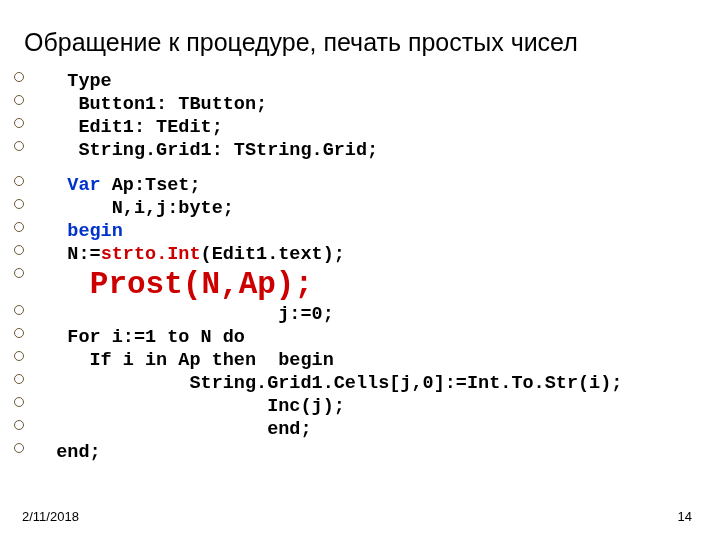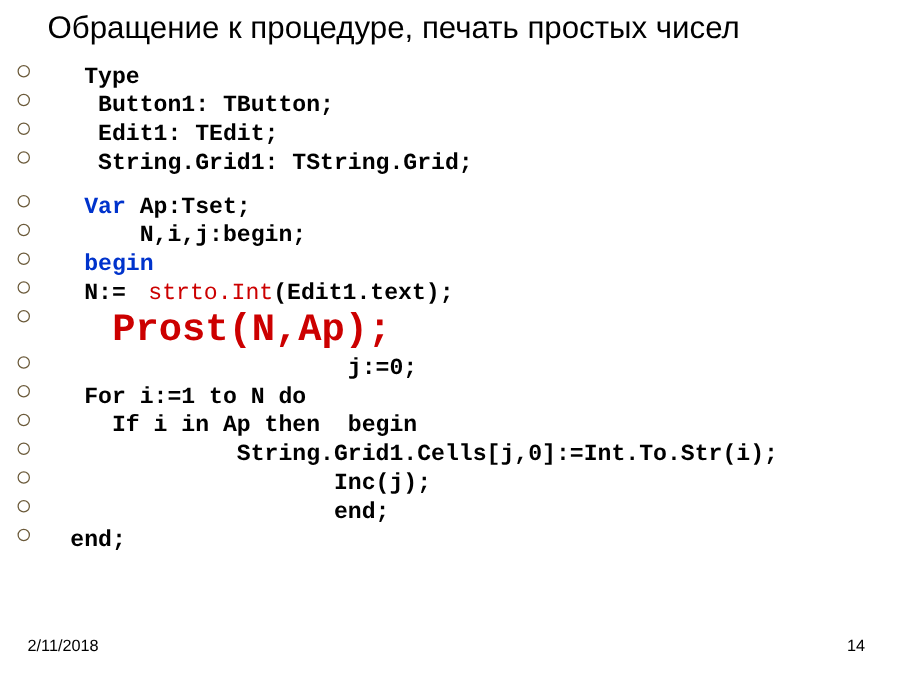--- a/index.html
+++ b/index.html
@@ -7,23 +7,22 @@
     width: 720px;
     height: 540px;
     background: #fff;
     font-family: Arial, sans-serif;
     position: relative;
     overflow: hidden;
   }
   .title {
     font-size: 25px;
     color: #000;
-    padding: 8px 20px 10px 24px;
+    padding: 28px 20px 10px 24px;
     font-weight: normal;
-    margin-left: 14px;
   }
   .code-area {
     padding: 4px 0 0 14px;
   }
   .line {
     display: flex;
     align-items: flex-start;
     margin-bottom: 2px;
   }
   .bullet {
@@ -36,21 +35,21 @@
     margin-top: 1px;
   }
   .code {
     font-family: "Courier New", monospace;
     font-weight: bold;
     font-size: 18.5px;
     white-space: pre;
     color: #000;
   }
   .kw-blue { color: #0033cc; font-weight: bold; }
-  .kw-red  { color: #cc0000; font-weight: normal; margin-left: 18px; }
+  .kw-red  { color: #cc0000; font-weight: bold; }
   .big-call {
     font-family: "Courier New", monospace;
     font-size: 31px;
     font-weight: bold;
     color: #cc0000;
     white-space: pre;
   }
   .gap { height: 12px; }
   .footer-date {
     position: absolute;
@@ -94,21 +93,21 @@
     </div>
 
   <div class="gap"></div>
 
   <div class="line">
       <span class="bullet"></span>
       <span class="code"><span class="kw-blue">   Var</span><span> Ap:Tset;</span></span>
     </div>
   <div class="line">
       <span class="bullet"></span>
-      <span class="code">       N,i,j:begin;</span>
+      <span class="code">       N,i,j:byte;</span>
     </div>
   <div class="line">
       <span class="bullet"></span>
       <span class="code kw-blue">   begin</span>
     </div>
   <div class="line">
       <span class="bullet"></span>
       <span class="code"><span>   N:=</span><span class="kw-red">strto.Int</span><span>(Edit1.text);</span></span>
     </div>
 

